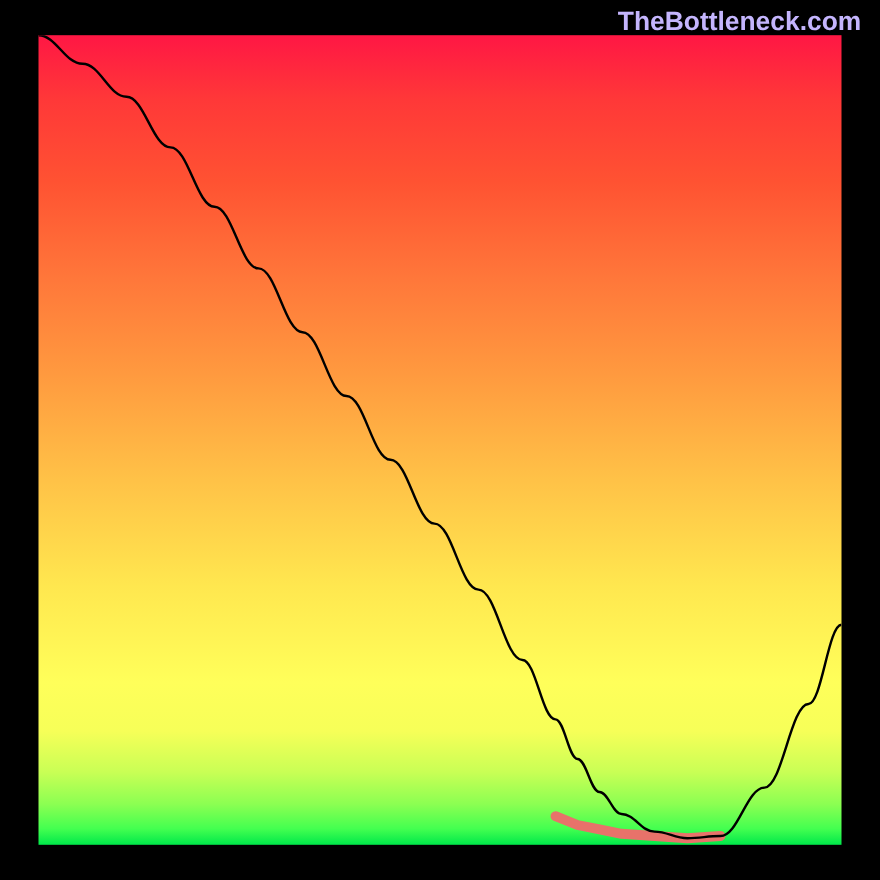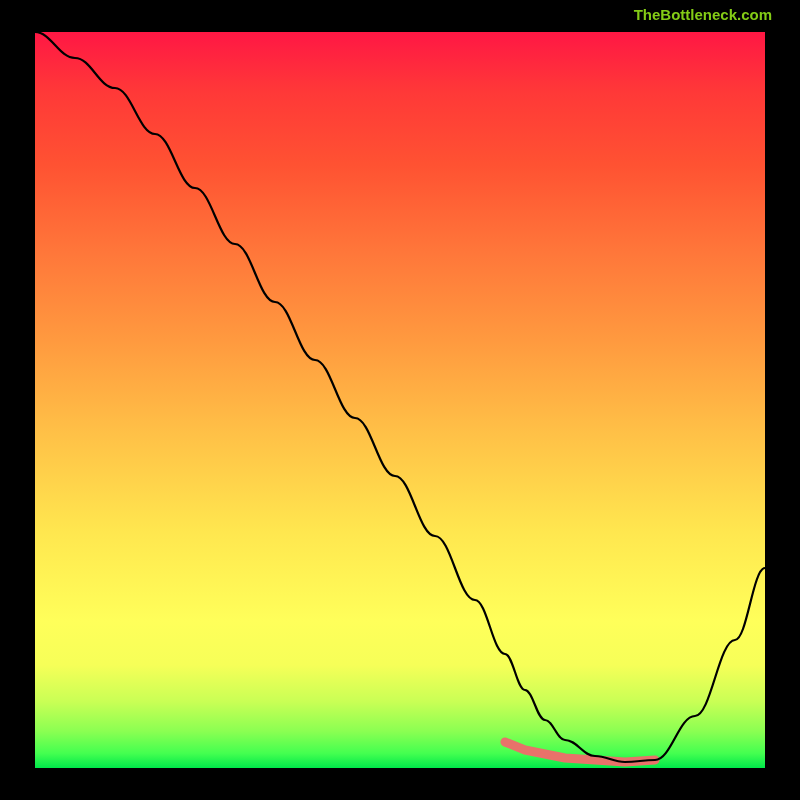--- a/index.html
+++ b/index.html
@@ -7,23 +7,23 @@
     width: 800px;
     height: 800px;
     background: #000;
     position: relative;
     font-family: Arial, sans-serif;
     overflow: hidden;
   }
   .watermark {
     position: absolute;
     top: 6px;
-    right: 28px;
-    color: #84cc16;
-    font-size: 15px;
+    right: 17px;
+    color: #c4b5fd;
+    font-size: 24px;
     font-weight: bold;
     z-index: 10;
   }
   .plot-area {
     position: absolute;
     left: 35px;
     top: 32px;
     width: 730px;
     height: 736px;
     background: linear-gradient(to bottom,

